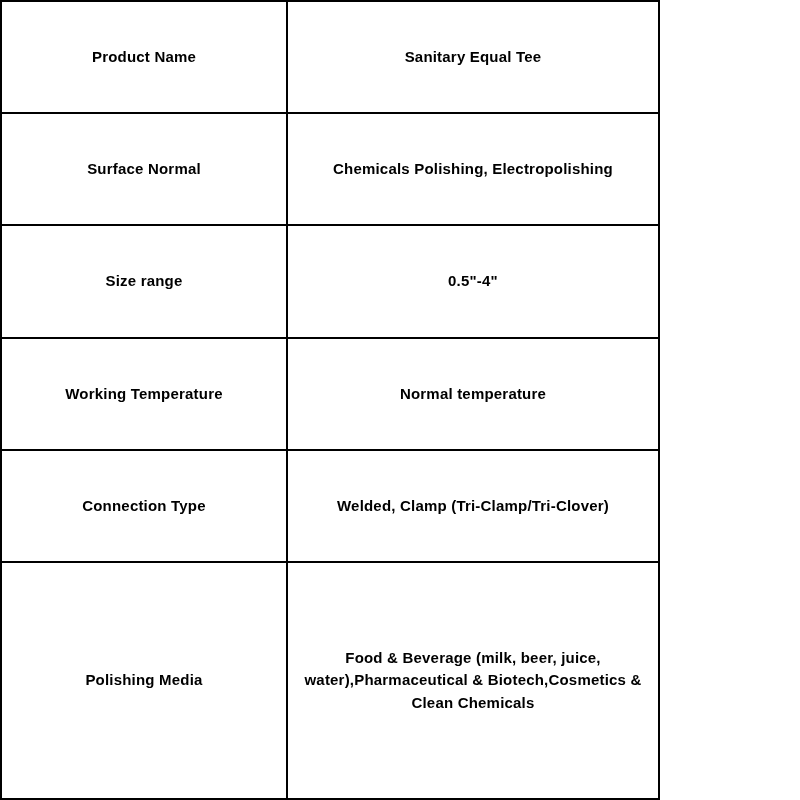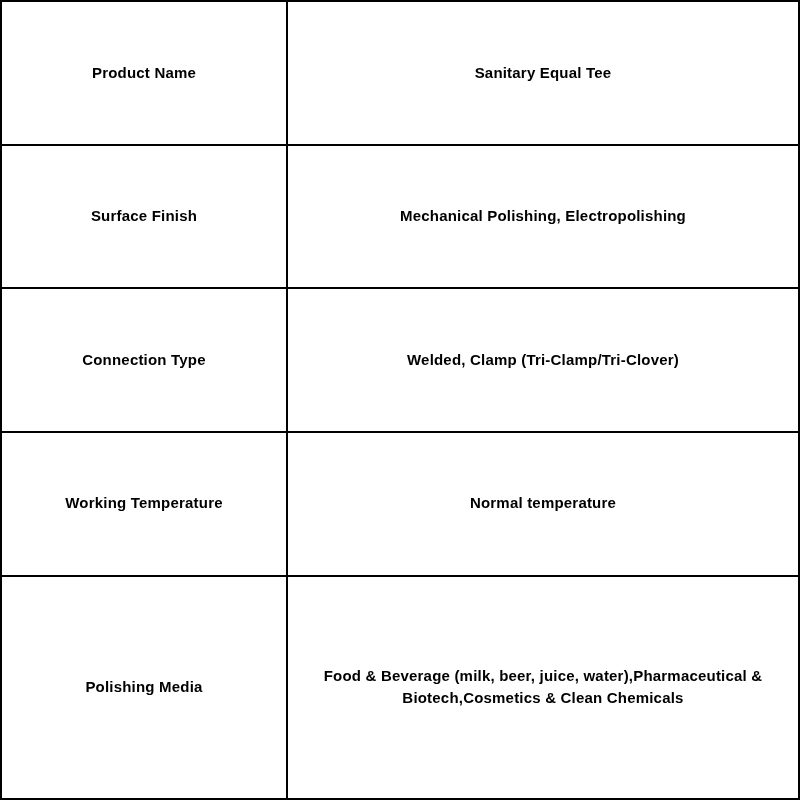--- a/index.html
+++ b/index.html
@@ -7,21 +7,21 @@
     padding: 0;
     background: #ffffff;
   }
   body {
     width: 800px;
     height: 800px;
     font-family: "Liberation Sans", "DejaVu Sans", sans-serif;
     color: #000000;
   }
   .spec-table {
-    width: 800px;
+    width: 660px;
     height: 800px;
     border-collapse: collapse;
     table-layout: fixed;
   }
   .spec-table td {
     border: 2px solid #000000;
     text-align: center;
     vertical-align: middle;
     font-size: 15px;
     font-weight: 600;
@@ -39,29 +39,33 @@
 </head>
 <body>
 
 <table class="spec-table">
   <tbody>
     <tr>
       <td class="label-cell">Product Name</td>
       <td class="value-cell">Sanitary Equal Tee</td>
     </tr>
     <tr>
-      <td class="label-cell">Surface Finish</td>
-      <td class="value-cell">Mechanical Polishing, Electropolishing</td>
+      <td class="label-cell">Surface Normal</td>
+      <td class="value-cell">Chemicals Polishing, Electropolishing</td>
+    </tr>
+    <tr>
+      <td class="label-cell">Size range</td>
+      <td class="value-cell">0.5"-4"</td>
+    </tr>
+    <tr>
+      <td class="label-cell">Working Temperature</td>
+      <td class="value-cell">Normal temperature</td>
     </tr>
     <tr>
       <td class="label-cell">Connection Type</td>
       <td class="value-cell">Welded, Clamp (Tri-Clamp/Tri-Clover)</td>
-    </tr>
-    <tr>
-      <td class="label-cell">Working Temperature</td>
-      <td class="value-cell">Normal temperature</td>
     </tr>
     <tr>
       <td class="label-cell">Polishing Media</td>
       <td class="value-cell">Food &amp; Beverage (milk, beer, juice, water),Pharmaceutical &amp; Biotech,Cosmetics &amp; Clean Chemicals</td>
     </tr>
   </tbody>
 </table>
 
 </body></html>

